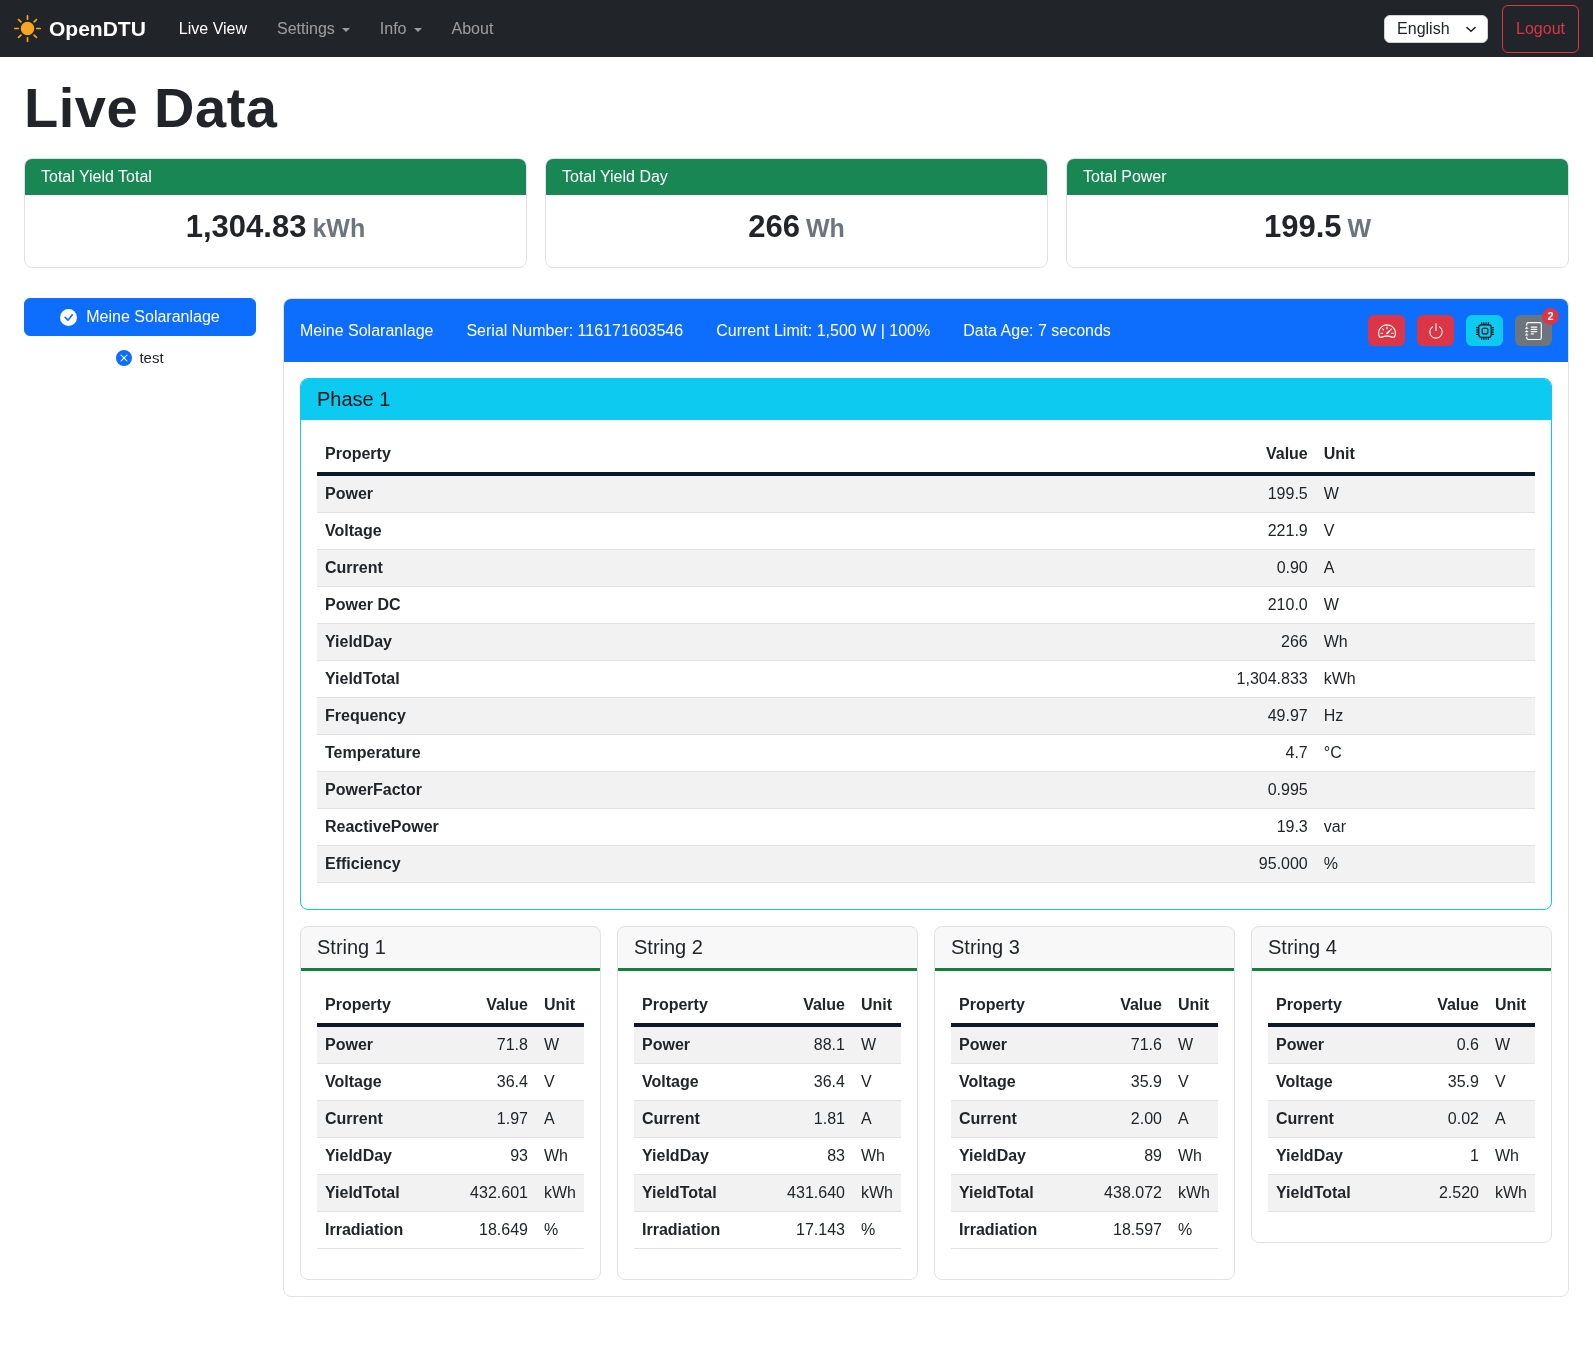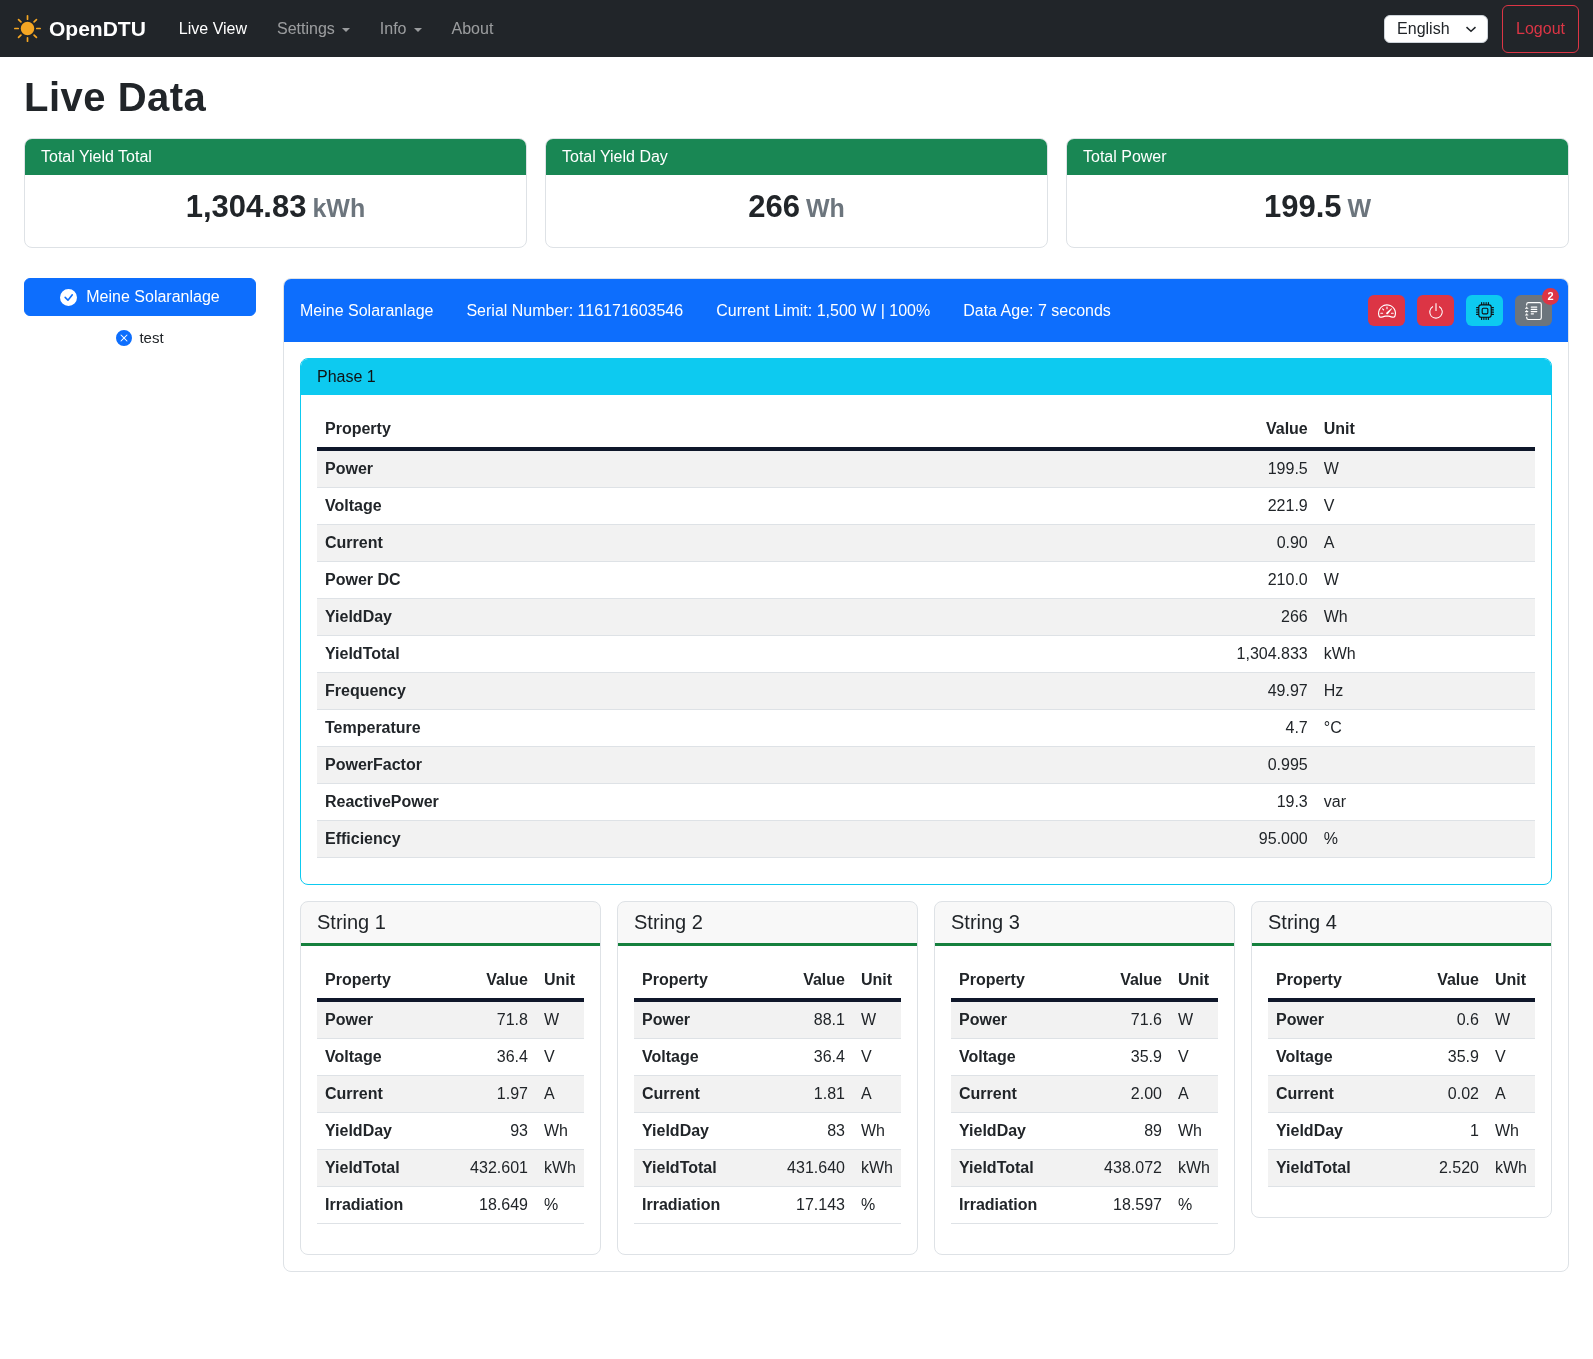--- a/index.html
+++ b/index.html
@@ -53,21 +53,21 @@
   }
   .logout-btn {
     background: transparent; color: #dc3545;
     border: 1px solid #dc3545; border-radius: 6px;
     font-size: 16px; padding: 14px 13px; cursor: pointer;
     font-family: inherit;
   }
 
   
   .container { padding: 0 24px 24px 24px; }
-  h1.page-title { font-size: 40px; font-weight: 600; margin: 18px 0 18px 0; letter-spacing: .5px; }
+  h1.page-title { font-size: 56px; font-weight: 600; margin: 18px 0 18px 0; letter-spacing: .5px; }
 
   .summary-row { display: flex; gap: 18px; margin-bottom: 30px; }
   .summary-card {
     flex: 1; border: 1px solid #dee2e6; border-radius: 8px;
     overflow: hidden; background: #fff;
   }
   .summary-card-header {
     background: #198754; color: #fff;
     padding: 9px 16px; font-size: 16px;
   }
@@ -119,21 +119,21 @@
   }
   .panel-body { padding: 16px; }
 
   
   .phase-card {
     border: 1px solid #0dcaf0; border-radius: 8px;
     margin-bottom: 16px; overflow: hidden; background: #fff;
   }
   .phase-card-header {
     background: #0dcaf0; color: #101214;
-    padding: 9px 16px; font-size: 16px;
+    padding: 9px 16px; font-size: 20px;
   }
   .phase-card-body { padding: 16px 16px 26px 16px; }
 
   
   table.data-table {
     width: 100%; border-collapse: collapse;
     font-size: 16px; color: #212529;
   }
   .data-table th, .data-table td {
     padding: 9px 8px; text-align: left;

